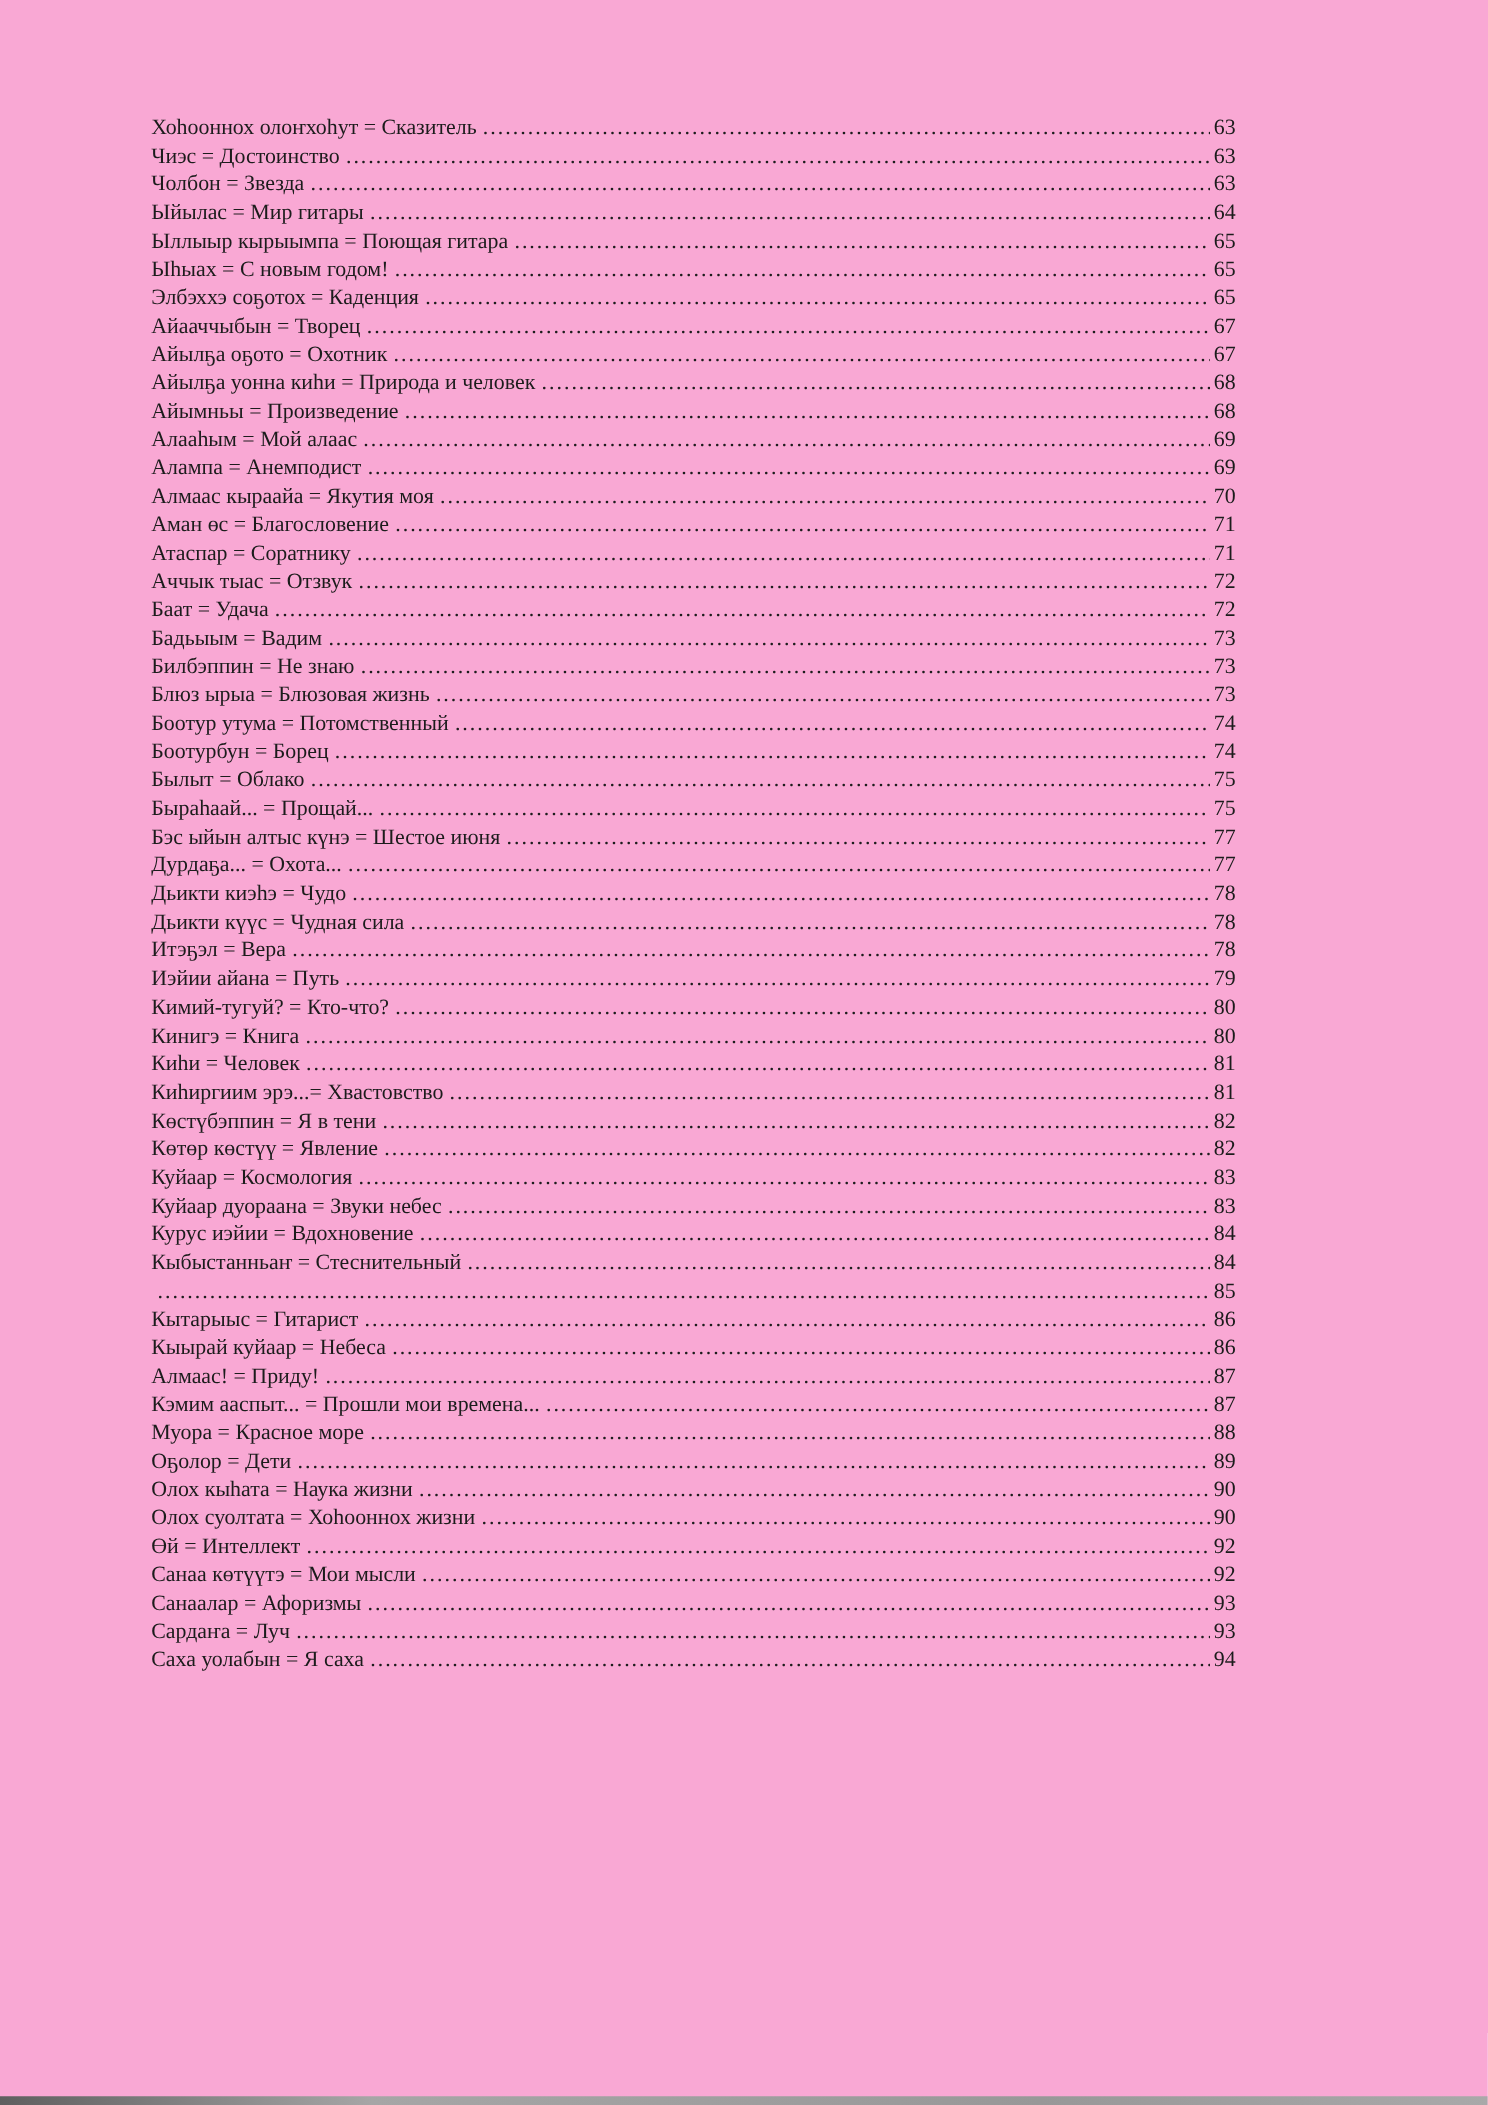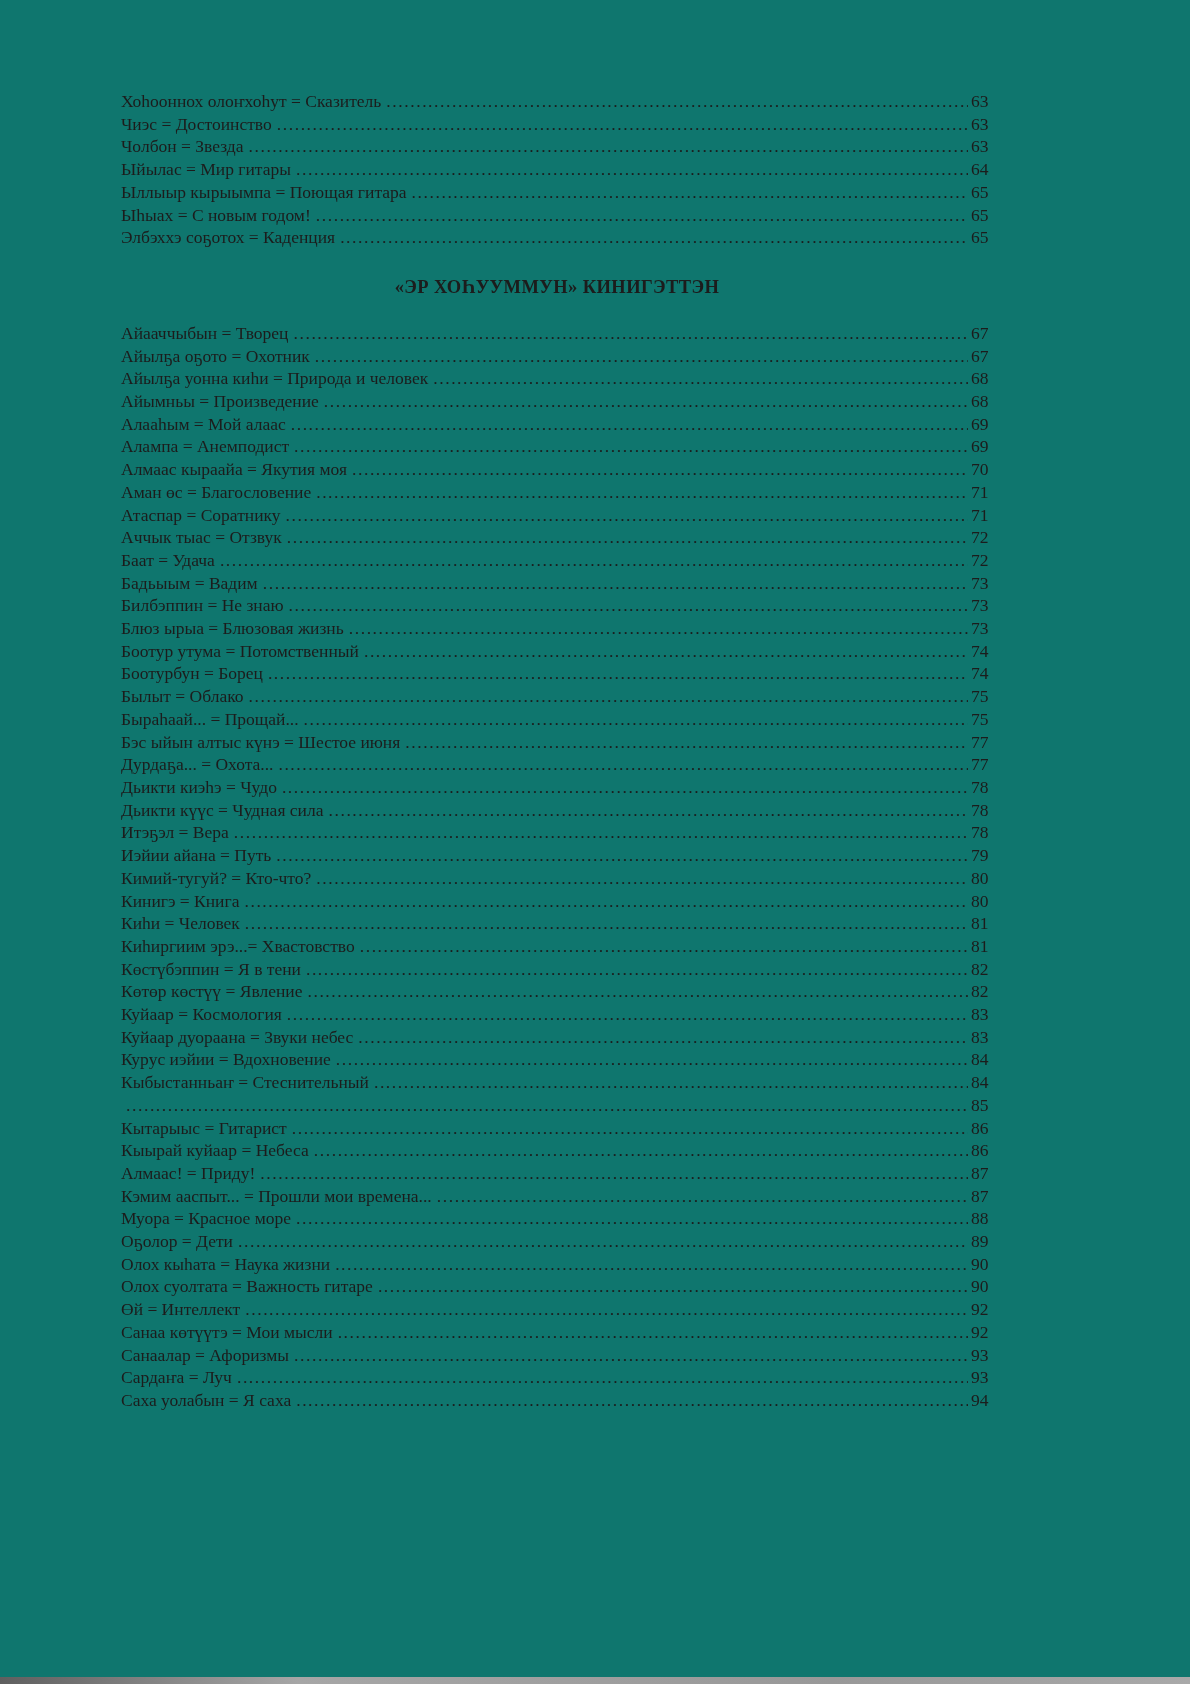--- a/index.html
+++ b/index.html
@@ -9,21 +9,21 @@
     height: 1684px;
     background: #ffffff;
     font-family: "Liberation Serif", "DejaVu Serif", serif;
     color: #1c1c1c;
     overflow: hidden;
   }
   .page {
     position: relative;
     width: 1190px;
     height: 1684px;
-    background: #0f766e;
+    background: #f9a8d4;
   }
   .toc {
     position: absolute;
     left: 121px;
     top: 90px;
     width: 872px;
   }
   .entries {
     list-style: none;
     margin: 0;
@@ -121,21 +121,20 @@
   <li class="row">
     <span class="title">Элбэххэ соҕотох = Каденция</span>
     <span class="dots"></span>
     <span class="pagenum">65</span>
   </li>
 
 </ul>
   </section>
 
   <section class="toc-section">
-    <h2 class="section-heading">«ЭР ХОҺУУММУН» КИНИГЭТТЭН</h2>
     <ul class="entries">
   <li class="row">
     <span class="title">Айааччыбын = Творец</span>
     <span class="dots"></span>
     <span class="pagenum">67</span>
   </li>
 
   <li class="row">
     <span class="title">Айылҕа оҕото = Охотник</span>
     <span class="dots"></span>
@@ -376,21 +375,21 @@
     <span class="pagenum">89</span>
   </li>
 
   <li class="row">
     <span class="title">Олох кыһата = Наука жизни</span>
     <span class="dots"></span>
     <span class="pagenum">90</span>
   </li>
 
   <li class="row">
-    <span class="title">Олох суолтата = Важность гитаре</span>
+    <span class="title">Олох суолтата = Хоһооннох жизни</span>
     <span class="dots"></span>
     <span class="pagenum">90</span>
   </li>
 
 
   <li class="row">
     <span class="title">Өй = Интеллект</span>
     <span class="dots"></span>
     <span class="pagenum">92</span>
   </li>

